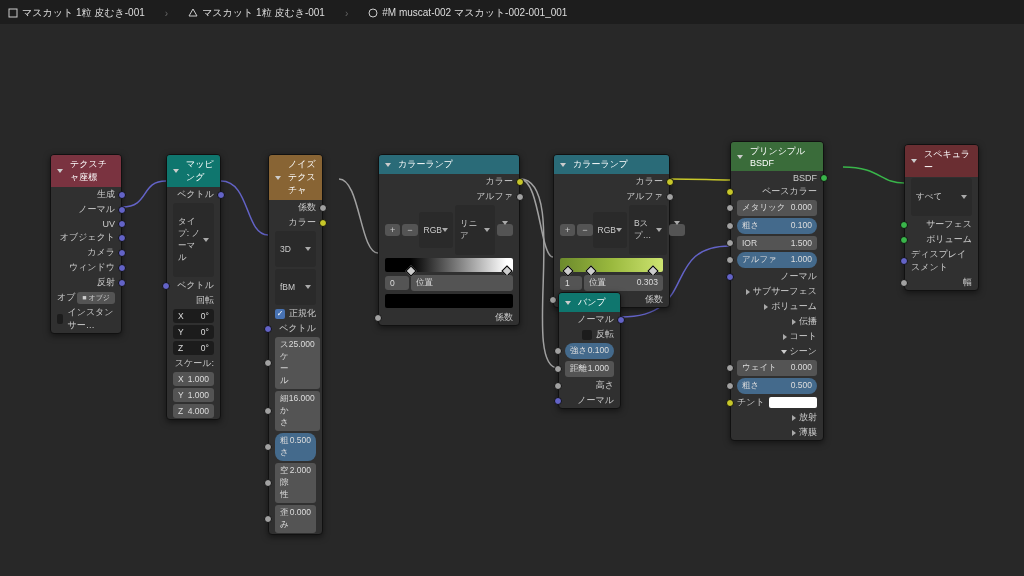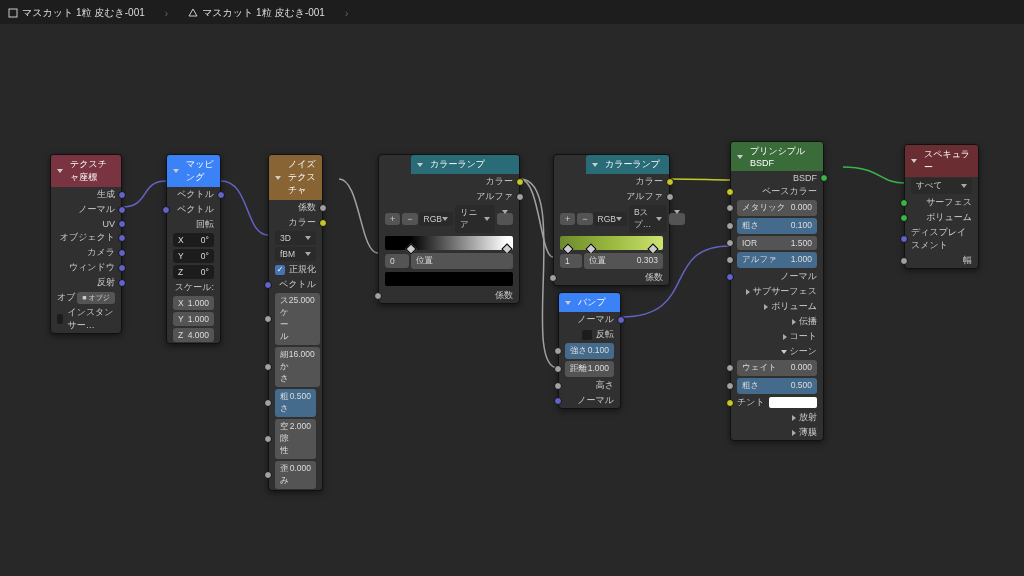--- a/index.html
+++ b/index.html
@@ -6,39 +6,39 @@
   html, body { width: 1024px; height: 576px; background: #1d1d1d; font-family: sans-serif; font-size: 9px; color: #ccc; overflow: hidden; }
   .breadcrumb { position: absolute; top: 6px; left: 8px; display: flex; align-items: center; gap: 20px; font-size: 10px; }
   .breadcrumb .sep { color: #666; }
   .breadcrumb .part { display: flex; align-items: center; gap: 4px; color: #ddd; }
   .bicon { width: 10px; height: 10px; display: inline-block; }
   .canvas { position: absolute; top: 24px; left: 0; right: 0; bottom: 0; background: #282828; }
   svg.wires { position: absolute; top: 0; left: 0; width: 1024px; height: 552px; pointer-events: none; }
   .node { position: absolute; background: #303030; border-radius: 4px; box-shadow: 0 2px 6px rgba(0,0,0,.5); border: 1px solid #111; }
   .node-header { padding: 3px 6px; border-radius: 3px 3px 0 0; font-size: 9px; color: #fff; display: flex; align-items: center; gap: 4px; }
   .hdr-red { background: #7a3340; }
-  .hdr-purple { background: #3b82f6; }
+  .hdr-purple { background: #0f766e; }
   .hdr-orange { background: #886434; }
-  .hdr-teal { background: #2a6b78; margin-left: 32px; }
+  .hdr-teal { background: #2a6b78; }
   .hdr-green { background: #3a6c3a; }
   .hdr-darkred { background: #6a2e32; }
   .row { display: flex; align-items: center; justify-content: space-between; padding: 1px 6px; position: relative; min-height: 13px; }
   .row.right { justify-content: flex-end; }
   .row.left { justify-content: flex-end; }
   .socket { width: 8px; height: 8px; border-radius: 50%; position: absolute; top: 50%; transform: translateY(-50%); border: 1px solid #111; }
   .socket.out { right: -5px; }
   .socket.in { left: -5px; }
   .s-yellow { background: #c7c729; }
   .s-purple { background: #6363c7; }
   .s-grey { background: #a1a1a1; }
   .s-green { background: #39b54a; }
   .field { background: #545454; border-radius: 3px; padding: 2px 5px; display: flex; justify-content: space-between; flex: 1; font-size: 8.5px; color: #ddd; }
-  .field-blue { background: #446a8c; }
+  .field-blue { background: #446a8c; border-radius: 8px; }
   .field-dark { background: #1c1c1c; }
-  .drop { background: #2a2a2a; border-radius: 3px; padding: 2px 5px; flex: 1; font-size: 8.5px; display: flex; justify-content: space-between; align-items: center; }
+  .drop { background: #2a2a2a; border-radius: 3px; padding: 13px 5px; flex: 1; font-size: 8.5px; display: flex; justify-content: space-between; align-items: center; }
   .chev { width: 0; height: 0; border-left: 3px solid transparent; border-right: 3px solid transparent; border-top: 4px solid #aaa; }
   .chevr { width: 0; height: 0; border-top: 3px solid transparent; border-bottom: 3px solid transparent; border-left: 4px solid #aaa; display: inline-block; margin-right: 3px; }
   .check { width: 10px; height: 10px; background: #4772b3; border-radius: 2px; margin-right: 4px; display: inline-flex; align-items: center; justify-content: center; color: #fff; font-size: 8px; }
   .check.off { background: #1c1c1c; }
   .ramp { height: 14px; margin: 2px 6px; border-radius: 2px; position: relative; }
   .ramp1 { background: linear-gradient(to right, #000 0%, #000 20%, #fff 95%, #fff 100%); }
   .ramp2 { background: linear-gradient(to right, #6c8a2c 0%, #9ab93e 50%, #cde471 100%); }
   .ramp-handle { position: absolute; bottom: -3px; width: 8px; height: 8px; background: #ccc; border: 1px solid #000; transform: translateX(-50%) rotate(45deg); }
   .sw { height: 14px; margin: 2px 6px; border-radius: 2px; }
   .colorwhite { background: #fff; }
@@ -57,20 +57,26 @@
       <span>マスカット 1粒 皮むき-001</span>
     </span>
   <span class="sep">›</span>
   <span class="part">
       <svg class="bicon" viewBox="0 0 10 10">
         <path d="M5 1 L9 8 L1 8 Z" fill="none" stroke="#ccc"></path>
       </svg>
       <span>マスカット 1粒 皮むき-001</span>
     </span>
   <span class="sep">›</span>
+  <span class="part">
+      <svg class="bicon" viewBox="0 0 10 10">
+        <circle cx="5" cy="5" r="4" fill="none" stroke="#ccc"></circle>
+      </svg>
+      <span>#M muscat-002 マスカット-002-001_001</span>
+    </span>
 </div>
 
 <div class="canvas">
 <svg class="wires">
   <path d="M 122 183 C 150 183 140 157 166 157" stroke="#6363c7" stroke-width="1.5" fill="none"></path>
   <path d="M 221 157 C 250 157 245 211 268 211" stroke="#6363c7" stroke-width="1.5" fill="none"></path>
   <path d="M 339 155 C 360 155 360 229 378 229" stroke="#a1a1a1" stroke-width="1.5" fill="none"></path>
   <path d="M 520 155 C 540 155 540 233 553 233" stroke="#a1a1a1" stroke-width="1.5" fill="none"></path>
   <path d="M 520 155 C 570 155 520 344 558 344" stroke="#a1a1a1" stroke-width="1.5" fill="none"></path>
   <path d="M 670 155 C 700 155 710 156 730 156" stroke="#c7c729" stroke-width="1.5" fill="none"></path>
@@ -123,20 +129,26 @@
 
 <div class="node" style="left:166px;top:130px;width:55px">
   <div class="node-header hdr-purple">
         <span class="tri"></span>
         <span>マッピング</span>
       </div>
   <div class="row right">
         <span>ベクトル</span>
         <span class="socket out s-purple"></span>
       </div>
+  <div class="row">
+        <div class="drop">
+          <span><span>タイプ:</span> <span>ノーマル</span></span>
+          <span class="chev"></span>
+        </div>
+      </div>
   <div class="row left">
         <span class="socket in s-purple"></span>
         <span>ベクトル</span>
       </div>
   <div class="row left">
         <span>回転</span>
       </div>
   <div class="row">
         <div class="field field-dark">
           <span>X</span>

